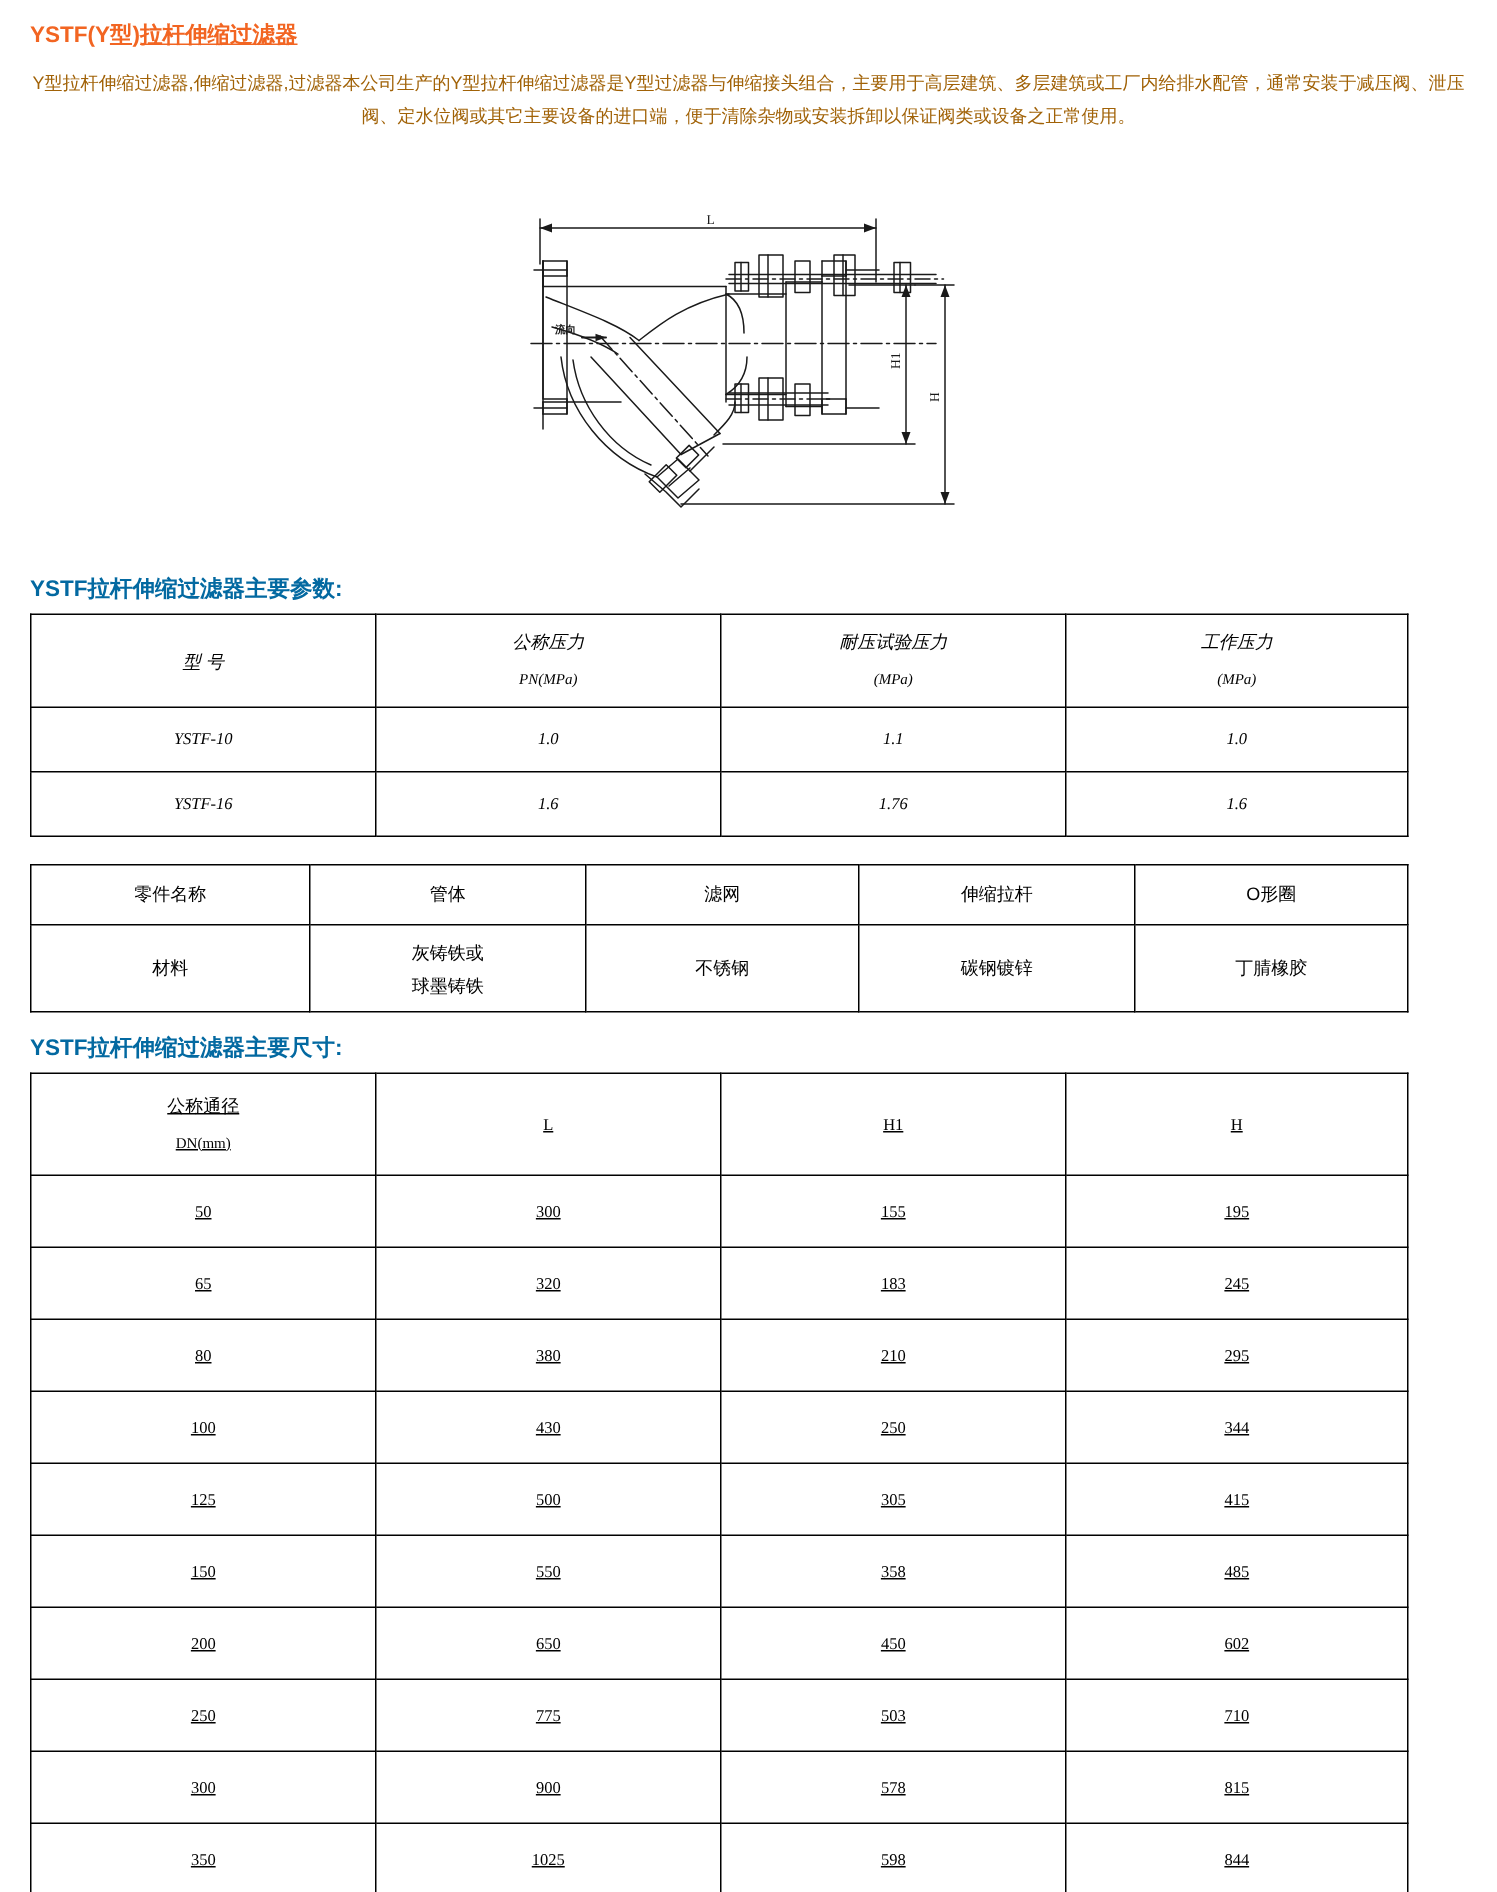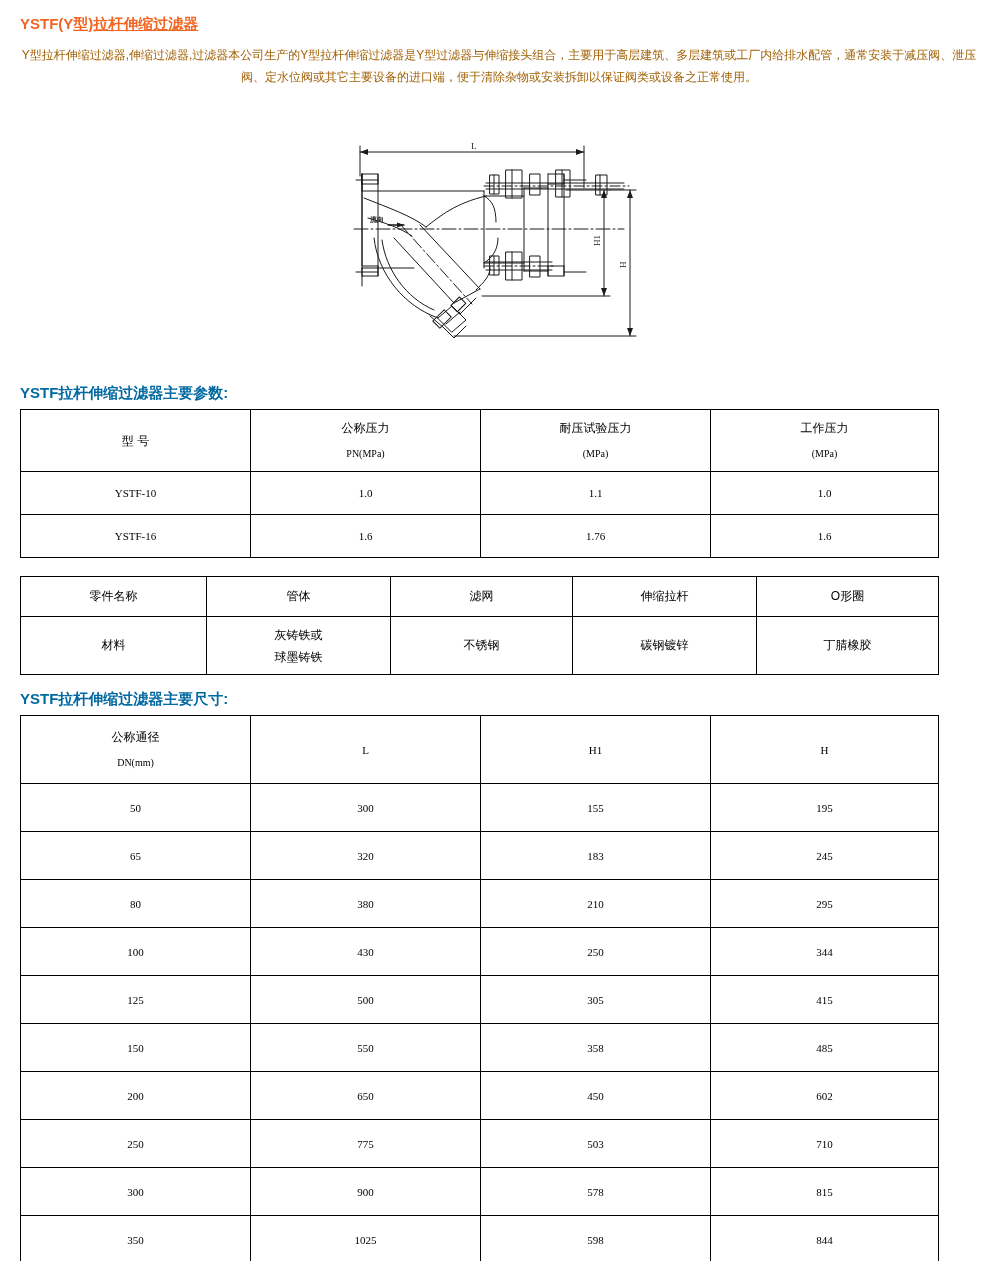--- a/index.html
+++ b/index.html
@@ -86,34 +86,34 @@
   }
   table.spec td.cn {
     font-family: "Liberation Sans", "DejaVu Sans", sans-serif;
     font-size: 12px;
   }
   .two-line { line-height: 26px; }
   .two-line .l1 { display: block; font-family: "Liberation Sans","DejaVu Sans",sans-serif; font-size: 12px;}
   .two-line .l2 { display: block; font-family: "Liberation Serif","DejaVu Serif",serif; font-size: 10px; }
 
   
-  #table-params td { height: 43px; }
+  #table-params td { height: 43px; font-style: italic; }
   #table-params tr.head td { height: 62px; }
 
   
   #table-parts td { height: 40px; }
   #table-parts tr.body td { height: 58px; }
   #table-parts .stack { line-height: 22px; margin-top: 24px; }
 
   .gap-a { height: 18px; }
   .gap-b { height: 14px; }
 
   
   #table-dims tr.head td { height: 68px; }
-  #table-dims td { height: 48px; }
+  #table-dims td { height: 48px; text-decoration: underline; }
 </style>
 </head>
 <body>
 
 <div class="page">
 
   <h1 class="main-title">
     <span>YSTF(Y型)</span><a class="underlined" href="#" style="color:#F26522;">拉杆伸缩过滤器</a>
   </h1>
 

